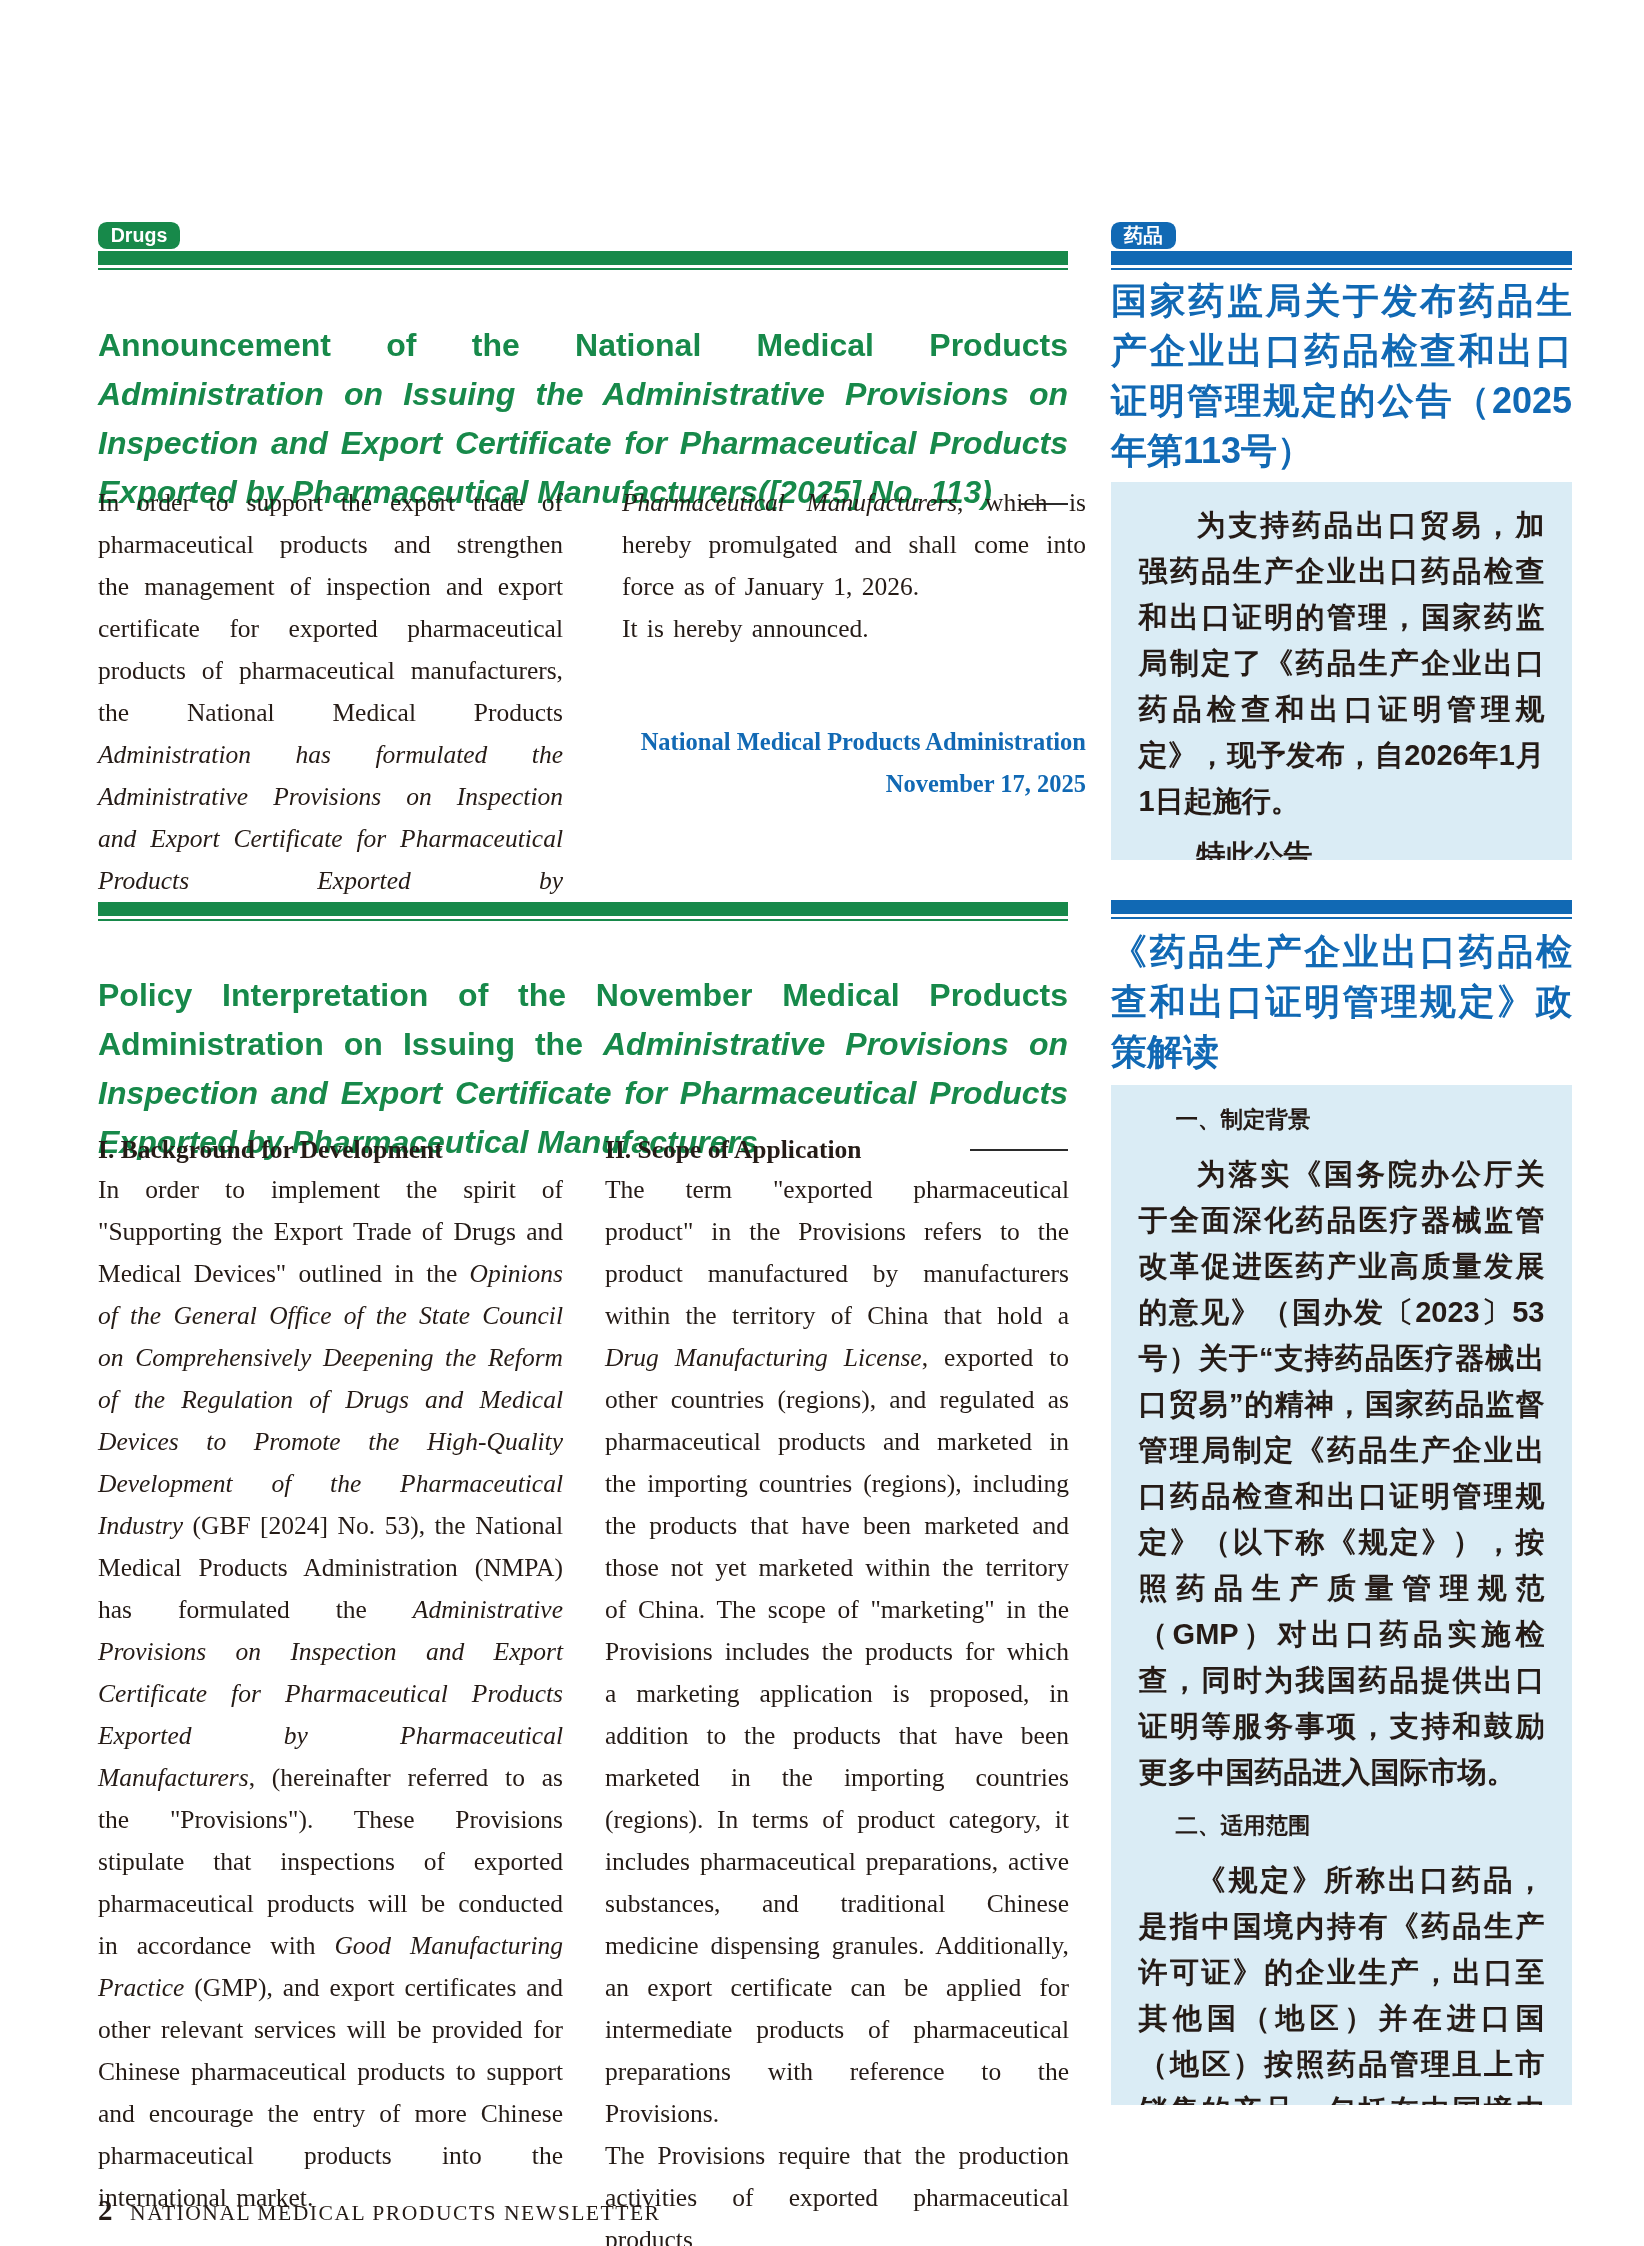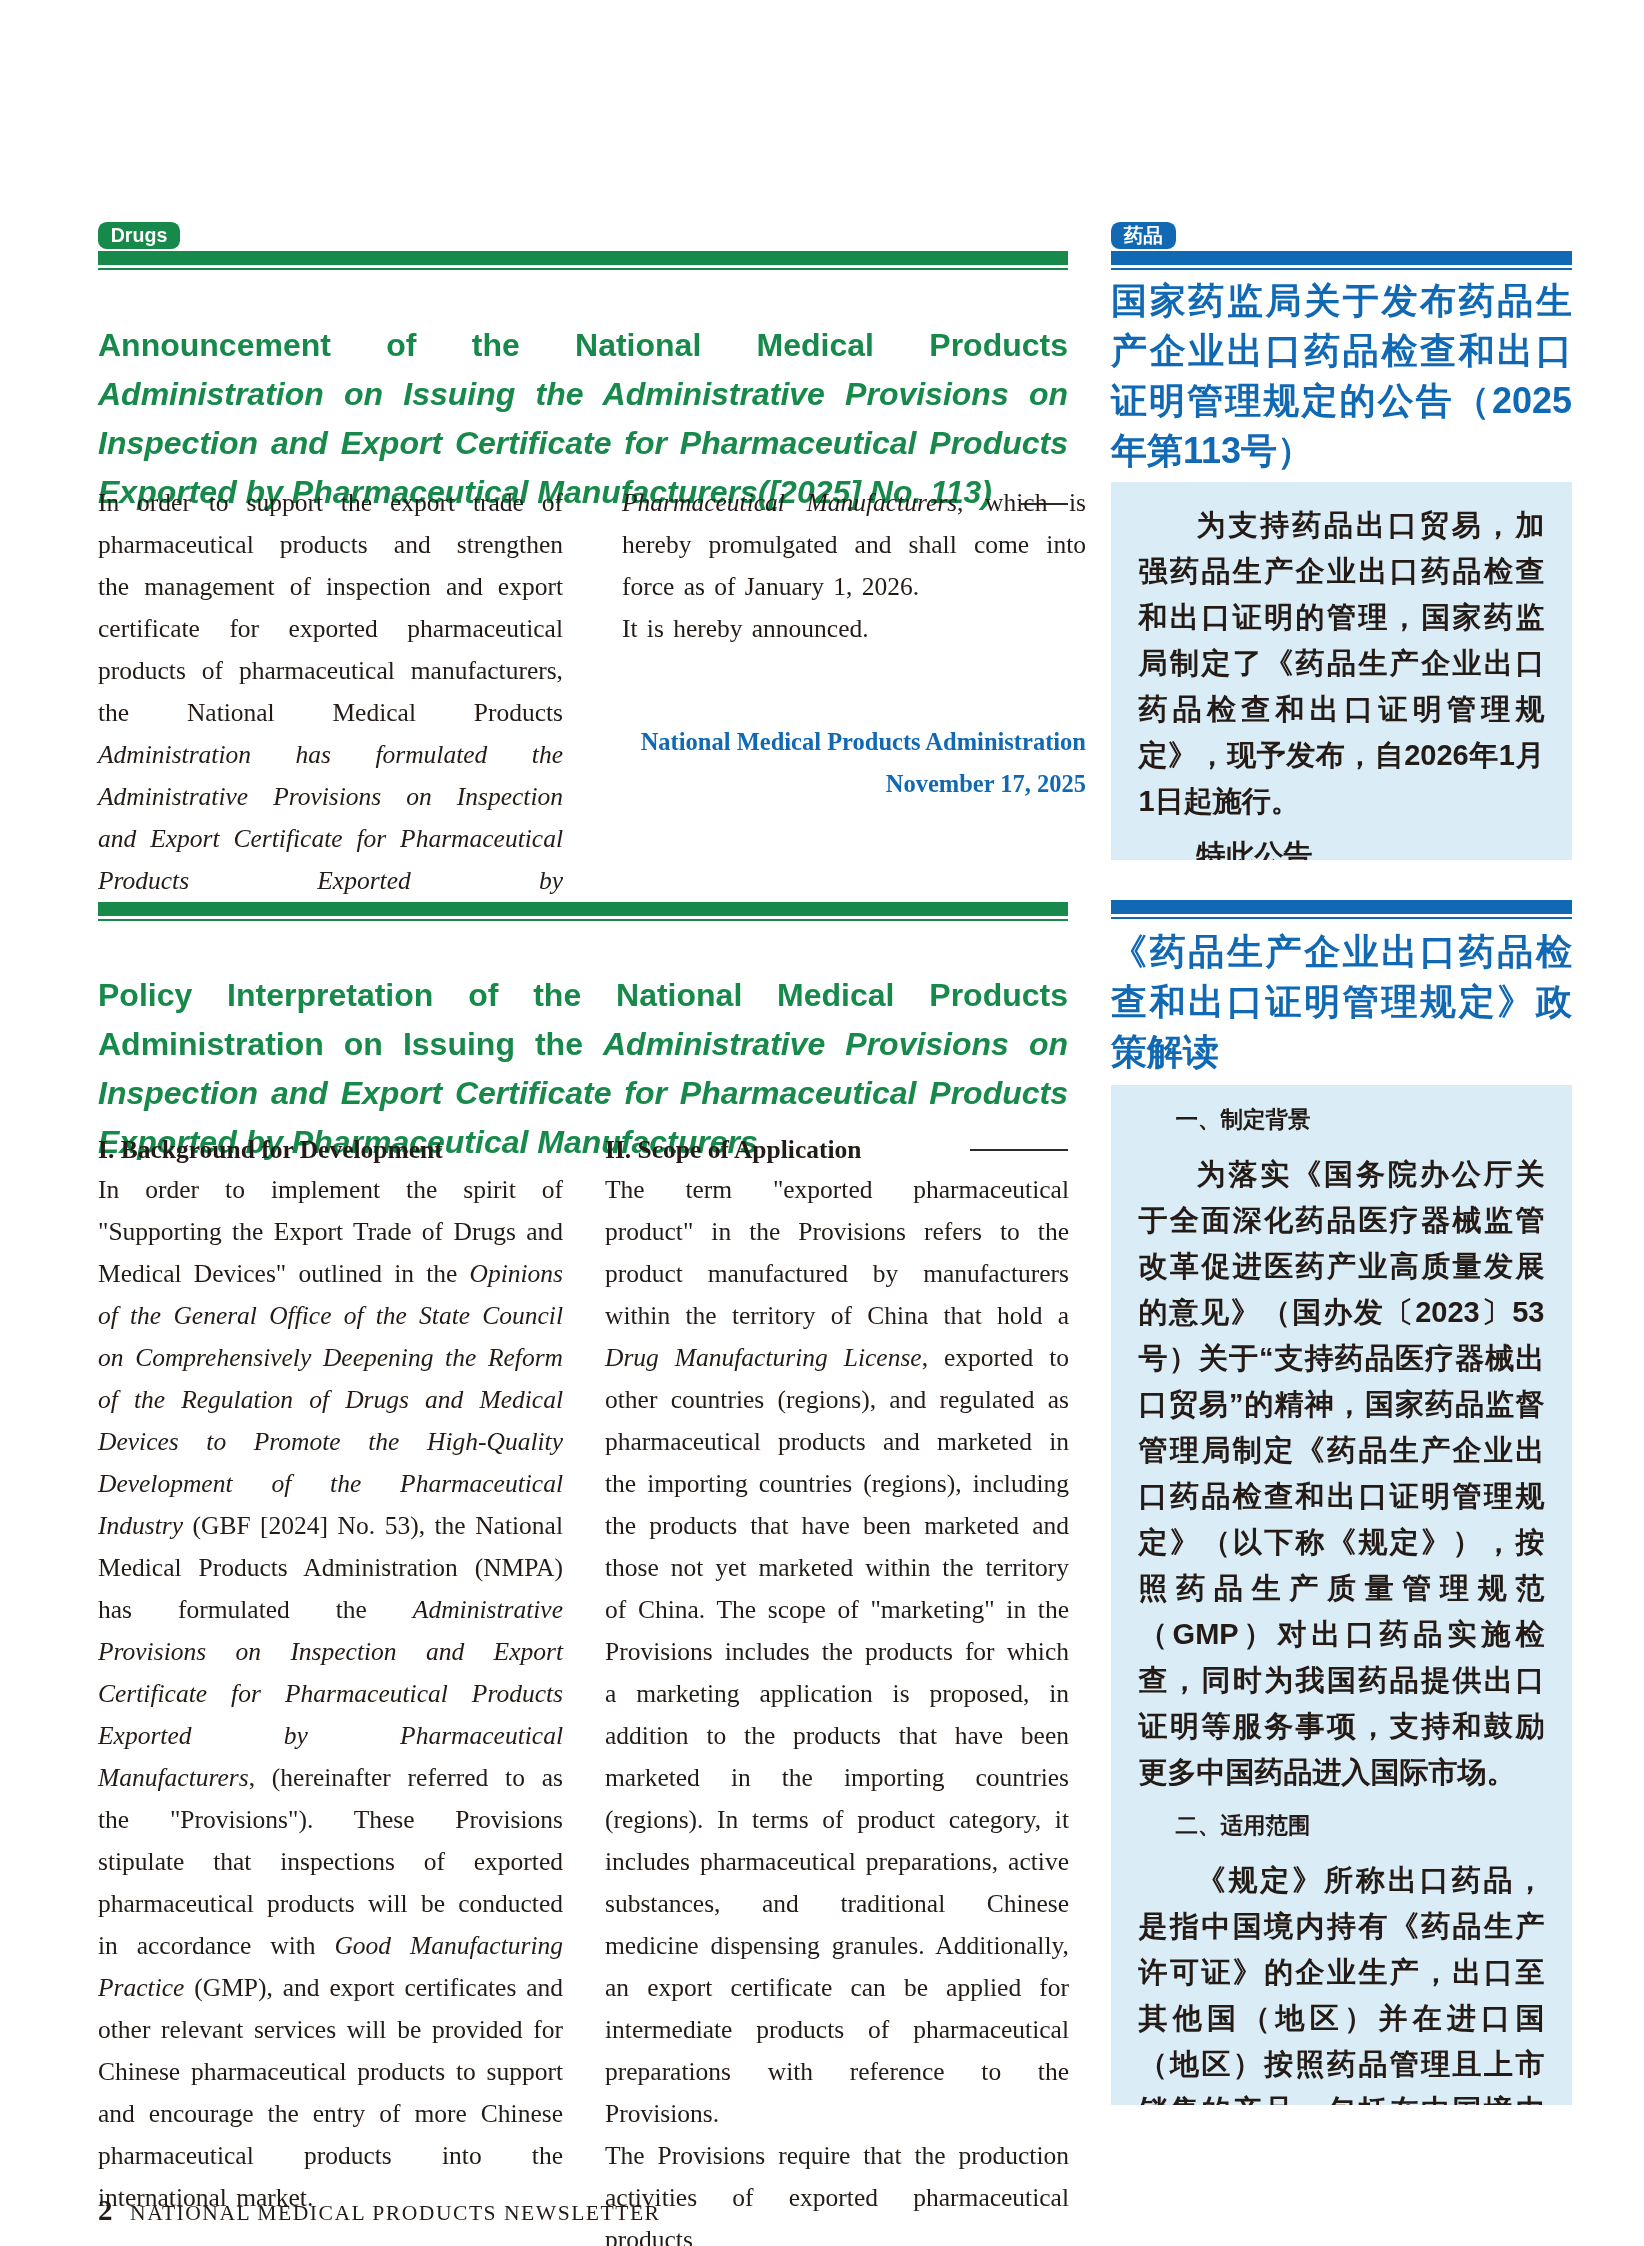--- a/index.html
+++ b/index.html
@@ -93,21 +93,21 @@
         <div>2025年11月17日</div>
         <div>（2025-11-21）</div>
       </div>
   </div>
 
   <div class="abs band green" style="left:98px;top:902px;width:970px;">
     <div class="thick"></div>
     <div class="thin"></div>
   </div>
 
-  <div class="abs title-en" style="left:98px;top:929px;width:970px;height:196px;"><span>Policy Interpretation of the National Medical Products Administration on Issuing the </span><span class="it">Administrative Provisions on Inspection and Export Certificate for Pharmaceutical Products Exported by Pharmaceutical Manufacturers</span>
+  <div class="abs title-en" style="left:98px;top:929px;width:970px;height:196px;"><span>Policy Interpretation of the November Medical Products Administration on Issuing the </span><span class="it">Administrative Provisions on Inspection and Export Certificate for Pharmaceutical Products Exported by Pharmaceutical Manufacturers</span>
     <div class="trule" style="bottom:15.7px;width:98px;"></div>
   </div>
 
   <div class="abs" style="left:98px;top:1130px;width:465px;">
     <div class="heading-en">I. Background for Development</div>
     <div class="body-en"><span>In order to implement the spirit of "Supporting the Export Trade of Drugs and Medical Devices" outlined in the </span><span class="it">Opinions of the General Office of the State Council on Comprehensively Deepening the Reform of the Regulation of Drugs and Medical Devices to Promote the High-Quality Development of the Pharmaceutical Industry</span><span> (GBF [2024] No. 53), the National Medical Products Administration (NMPA) has formulated the </span><span class="it">Administrative Provisions on Inspection and Export Certificate for Pharmaceutical Products Exported by Pharmaceutical Manufacturers</span><span>, (hereinafter referred to as the "Provisions"). These Provisions stipulate that inspections of exported pharmaceutical products will be conducted in accordance with </span><span class="it">Good Manufacturing Practice</span><span> (GMP), and export certificates and other relevant services will be provided for Chinese pharmaceutical products to support and encourage the entry of more Chinese pharmaceutical products into the international market.</span></div>
   </div>
 
   <div class="abs" style="left:605px;top:1130px;width:464px;">
     <div class="heading-en">II. Scope of Application</div>

